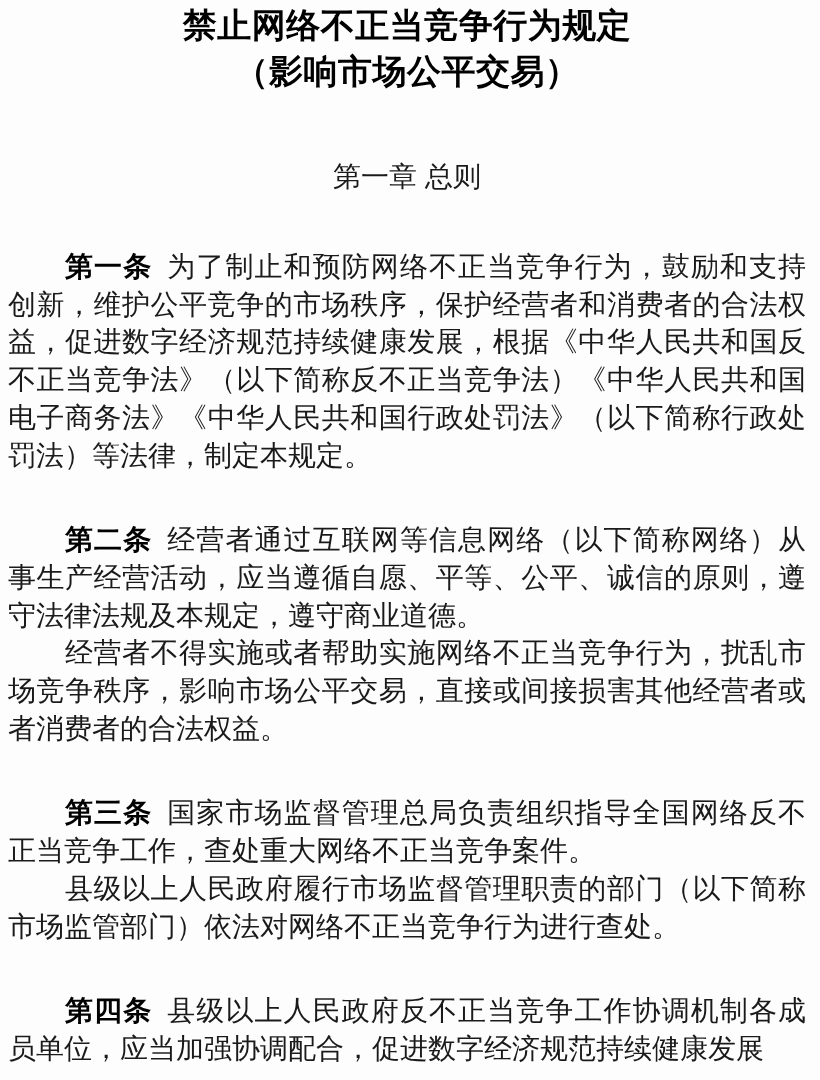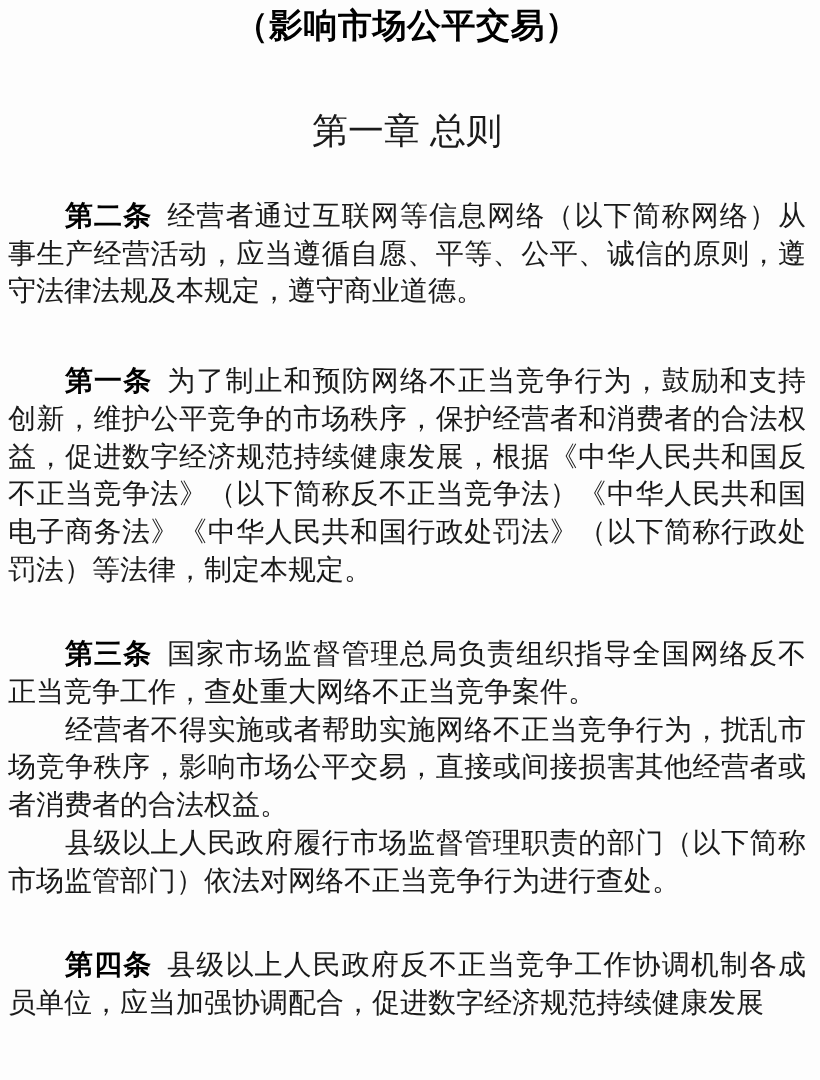--- a/index.html
+++ b/index.html
@@ -23,21 +23,21 @@
     font-size: 34px;
     line-height: 46px;
     font-weight: 700;
     text-align: center;
     color: #000000;
     letter-spacing: 0.5px;
   }
   .title-line { display: block; }
   .chapter {
     margin-top: 64px;
-    font-size: 36px;
+    font-size: 28px;
     line-height: 38px;
     font-weight: 400;
     text-align: center;
     color: #1a1a1a;
   }
   .doc-body { margin: 0; }
   .para {
     margin: 0;
     font-size: 28px;
     line-height: 37.7px;
@@ -54,33 +54,34 @@
     margin-right: 15px;
   }
   .article-num:empty { display: none; margin: 0; }
 </style>
 </head>
 <body>
 
 <div class="page">
 
   <h1 class="doc-title">
+    <span class="title-line">禁止网络不正当竞争行为规定</span>
     <span class="title-line">（影响市场公平交易）</span>
   </h1>
 
   <div class="chapter">第一章 总则</div>
 
   <div class="doc-body">
 
+    <p class="para first"><span class="article-num">第一条</span><span>为了制止和预防网络不正当竞争行为，鼓励和支持创新，维护公平竞争的市场秩序，保护经营者和消费者的合法权益，促进数字经济规范持续健康发展，根据《中华人民共和国反不正当竞争法》（以下简称反不正当竞争法）《中华人民共和国电子商务法》《中华人民共和国行政处罚法》（以下简称行政处罚法）等法律，制定本规定。</span></p>
+
     <p class="para article-start"><span class="article-num">第二条</span><span>经营者通过互联网等信息网络（以下简称网络）从事生产经营活动，应当遵循自愿、平等、公平、诚信的原则，遵守法律法规及本规定，遵守商业道德。</span></p>
 
-    <p class="para first"><span class="article-num">第一条</span><span>为了制止和预防网络不正当竞争行为，鼓励和支持创新，维护公平竞争的市场秩序，保护经营者和消费者的合法权益，促进数字经济规范持续健康发展，根据《中华人民共和国反不正当竞争法》（以下简称反不正当竞争法）《中华人民共和国电子商务法》《中华人民共和国行政处罚法》（以下简称行政处罚法）等法律，制定本规定。</span></p>
+    <p class="para"><span>经营者不得实施或者帮助实施网络不正当竞争行为，扰乱市场竞争秩序，影响市场公平交易，直接或间接损害其他经营者或者消费者的合法权益。</span></p>
 
     <p class="para article-start"><span class="article-num">第三条</span><span>国家市场监督管理总局负责组织指导全国网络反不正当竞争工作，查处重大网络不正当竞争案件。</span></p>
-
-    <p class="para"><span>经营者不得实施或者帮助实施网络不正当竞争行为，扰乱市场竞争秩序，影响市场公平交易，直接或间接损害其他经营者或者消费者的合法权益。</span></p>
 
     <p class="para"><span>县级以上人民政府履行市场监督管理职责的部门（以下简称市场监管部门）依法对网络不正当竞争行为进行查处。</span></p>
 
     <p class="para article-start"><span class="article-num">第四条</span><span>县级以上人民政府反不正当竞争工作协调机制各成员单位，应当加强协调配合，促进数字经济规范持续健康发展</span></p>
 
   </div>
 </div>
 
 </body></html>

